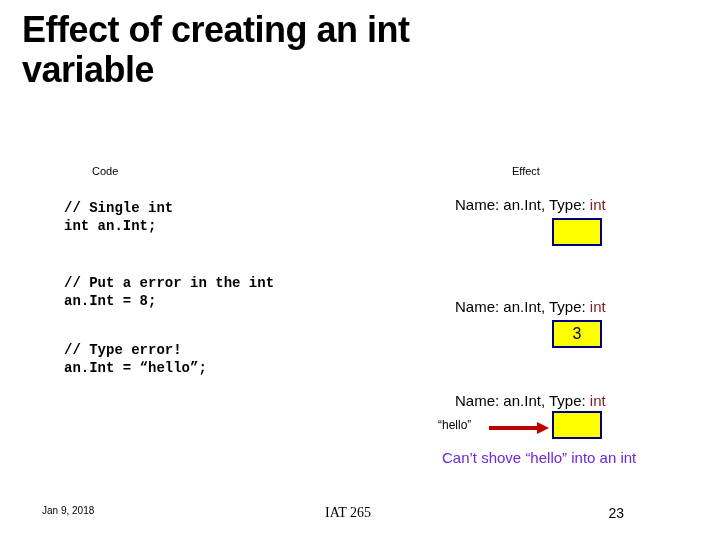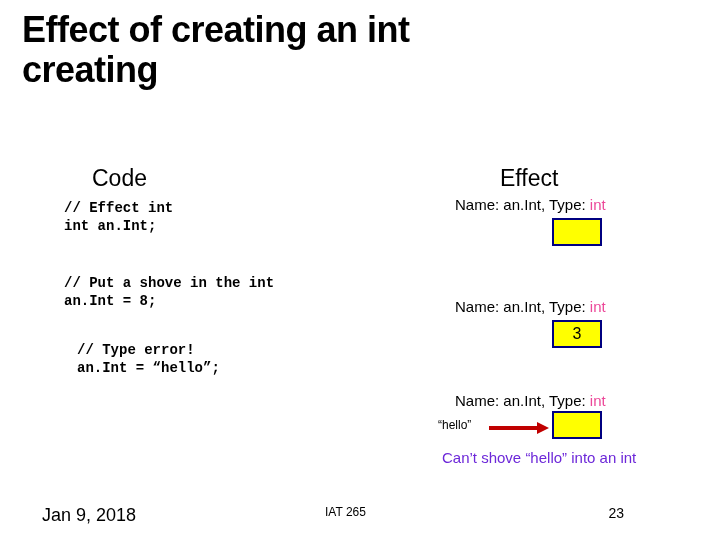--- a/index.html
+++ b/index.html
@@ -19,45 +19,45 @@
     position: absolute;
     left: 22px; top: 10px;
     font-size: 36px;
     font-weight: 900;
     line-height: 1.1;
     letter-spacing: -0.5px;
     font-family: Arial Black, Arial, sans-serif;
   }
   .col-header {
     font-family: Tahoma, Verdana, Arial, sans-serif;
-    font-size: 23px;
+    font-size: 11px;
     color: #000;
     text-align: right;
   }
   .code-header { position: absolute; left: 92px; top: 165px; }
-  .effect-header { position: absolute; left: 500px; top: 165px; }
+  .effect-header { position: absolute; left: 512px; top: 165px; }
 
   .code {
     font-family: "Courier New", monospace;
     font-size: 14px;
     font-weight: bold;
     color: #000;
     line-height: 1.25;
     white-space: pre;
   }
   .code1 { position: absolute; left: 64px; top: 200px; }
   .code2 { position: absolute; left: 64px; top: 275px; }
-  .code3 { position: absolute; left: 64px; top: 342px; margin-left: 13px; }
+  .code3 { position: absolute; left: 64px; top: 342px; }
 
   .eff-label {
     font-family: Tahoma, Verdana, Arial, sans-serif;
     font-size: 15px;
     color: #000;
   }
-  .red-text { color: #ec4899; }
+  .red-text { color: #7f1d1d; }
   .hello-label { position:absolute; left: 438px; top: 418px; font-size:12px; }
   .cannot-label {
     position: absolute; left: 442px; top: 449px;
     font-size: 15px; color: #6d28d9;
   }
 
   .eff1-group { position:absolute; left: 455px; top: 196px; }
   .eff2-group { position:absolute; left: 455px; top: 298px; }
   .eff3-group { position:absolute; left: 455px; top: 392px; }
 
@@ -98,54 +98,54 @@
     left: 48px; top: -2px;
     width: 0; height: 0;
     border-left: 12px solid #c00000;
     border-top: 6px solid transparent;
     border-bottom: 6px solid transparent;
   }
 
   .footer-date {
     position: absolute;
     left: 42px; top: 505px;
-    font-size: 18px;
+    font-size: 10px;
     font-family: Tahoma, Verdana, Arial, sans-serif;
   }
   .footer-course {
     position: absolute;
     left: 325px; top: 505px;
-    font-size: 12px;
-    font-family: Liberation Sans, sans-serif;
+    font-size: 14px;
+    font-family: Liberation Serif, serif;
   }
   .footer-pagenum {
     position: absolute;
     right: 20px; top: 505px;
     font-size: 14px;
     font-family: Tahoma, Verdana, Arial, sans-serif;
     margin-left: 32px;
   }
 </style>
 </head>
 <body>
 
 <div class="slide">
 
   <div class="title">
     <span>Effect of creating an int</span><br>
-    <span>creating</span>
+    <span>variable</span>
   </div>
 
   <div class="col-header code-header">Code</div>
   <div class="col-header effect-header">Effect</div>
 
-  <div class="code code1"><span>// Effect int</span>
+  <div class="code code1"><span>// Single int</span>
 <span>int an.Int;</span></div>
 
-  <div class="code code2"><span>// Put a shove in the int</span>
+  <div class="code code2"><span>// Put a error in the int</span>
 <span>an.Int = 8;</span></div>
 
   <div class="code code3"><span>// Type error!</span>
 <span>an.Int = “hello”;</span></div>
 
   <div class="eff-label eff1-group">
     <span>Name: </span><span>an.Int</span><span>, Type: </span><span class="red-text">int</span>
   </div>
   <div class="box box1"></div>
 

